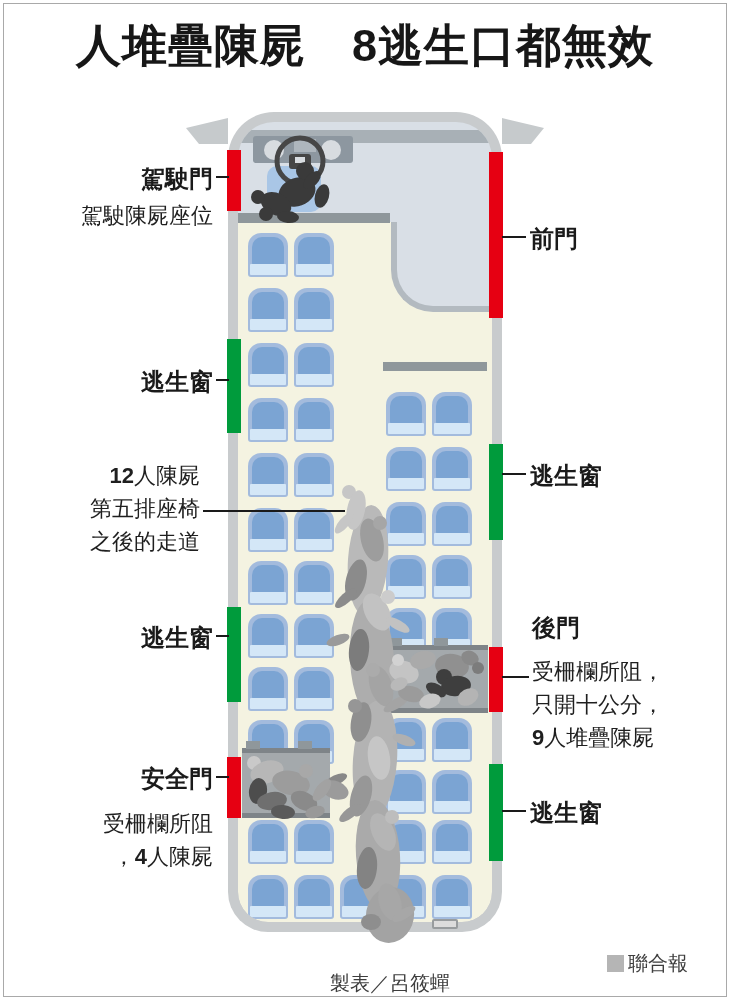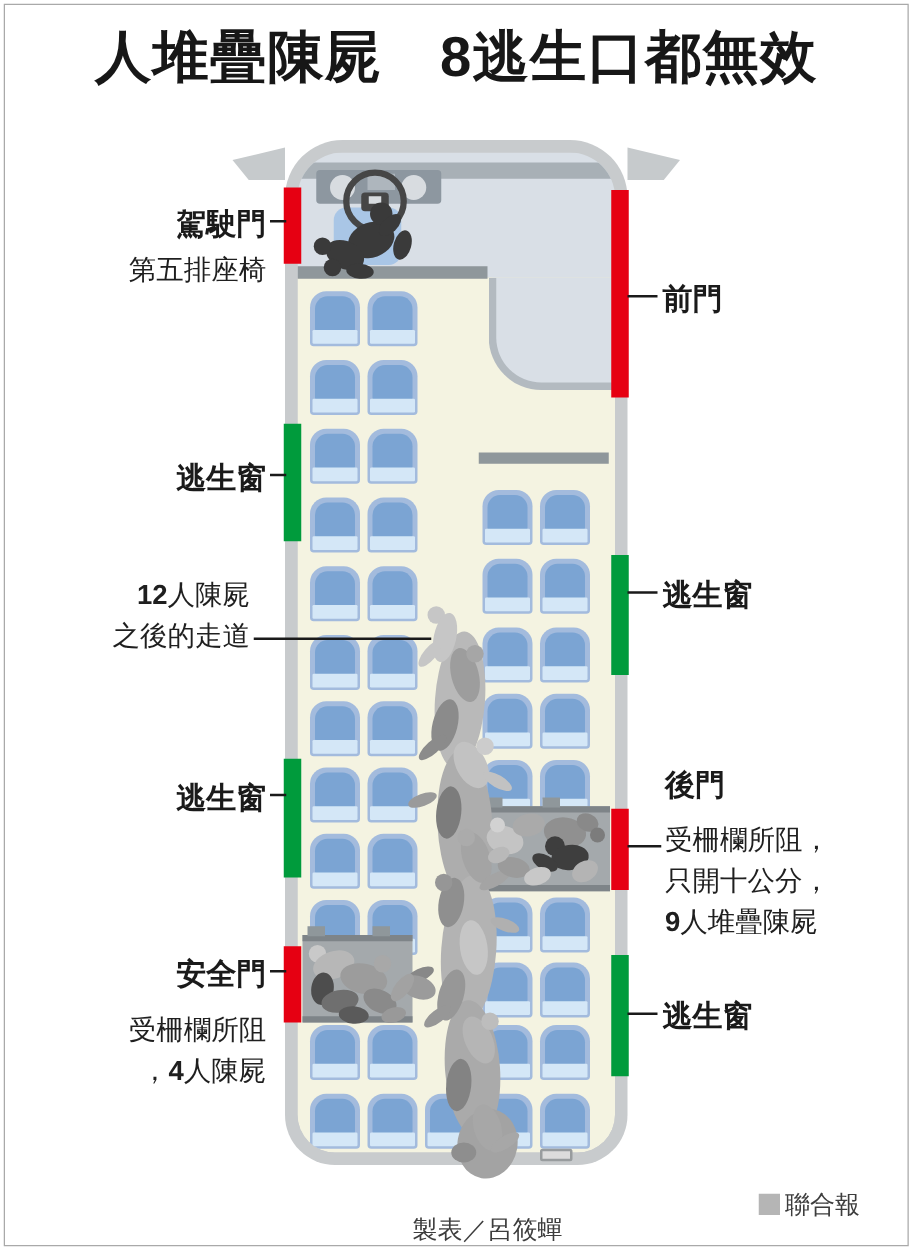--- a/index.html
+++ b/index.html
@@ -239,27 +239,28 @@
   <div class="exit-bar window" style="left: 227px; top: 339px; height: 94px; background: rgb(0, 155, 60);"></div>
   <div class="exit-bar window" style="left: 227px; top: 607px; height: 95px; background: rgb(0, 155, 60);"></div>
   <div class="exit-bar door" style="left: 227px; top: 757px; height: 61px; background: rgb(230, 0, 18);"></div>
   <div class="exit-bar door" style="left: 489px; top: 152px; height: 166px; background: rgb(230, 0, 18);"></div>
   <div class="exit-bar window" style="left: 489px; top: 444px; height: 96px; background: rgb(0, 155, 60);"></div>
   <div class="exit-bar door" style="left: 489px; top: 647px; height: 65px; background: rgb(230, 0, 18);"></div>
   <div class="exit-bar window" style="left: 489px; top: 764px; height: 97px; background: rgb(0, 155, 60);"></div>
 
   <div class="lbl ra" style="right:517px;top:163px;">駕駛門</div>
   <div class="cline" style="left:216px;top:176px;width:13px;"></div>
-  <div class="note ra" style="right:517px;top:199px;">第五排座椅</div>
+  <div class="note ra" style="right:517px;top:199px;">駕駛陳屍座位</div>
 
   <div class="lbl ra" style="right:517px;top:366px;">逃生窗</div>
   <div class="cline" style="left:216px;top:379px;width:13px;"></div>
 
   <div class="note ra" style="right:530px;top:459px;">
     <div><b>12</b><span>人陳屍</span></div>
+    <div>第五排座椅</div>
     <div>之後的走道</div>
   </div>
   <div class="cline" style="left:203px;top:510px;width:142px;"></div>
 
   <div class="lbl ra" style="right:517px;top:622px;">逃生窗</div>
   <div class="cline" style="left:216px;top:635px;width:13px;"></div>
 
   <div class="lbl ra" style="right:517px;top:763px;">安全門</div>
   <div class="cline" style="left:216px;top:776px;width:13px;"></div>
   <div class="note ra" style="right:517px;top:807px;">

